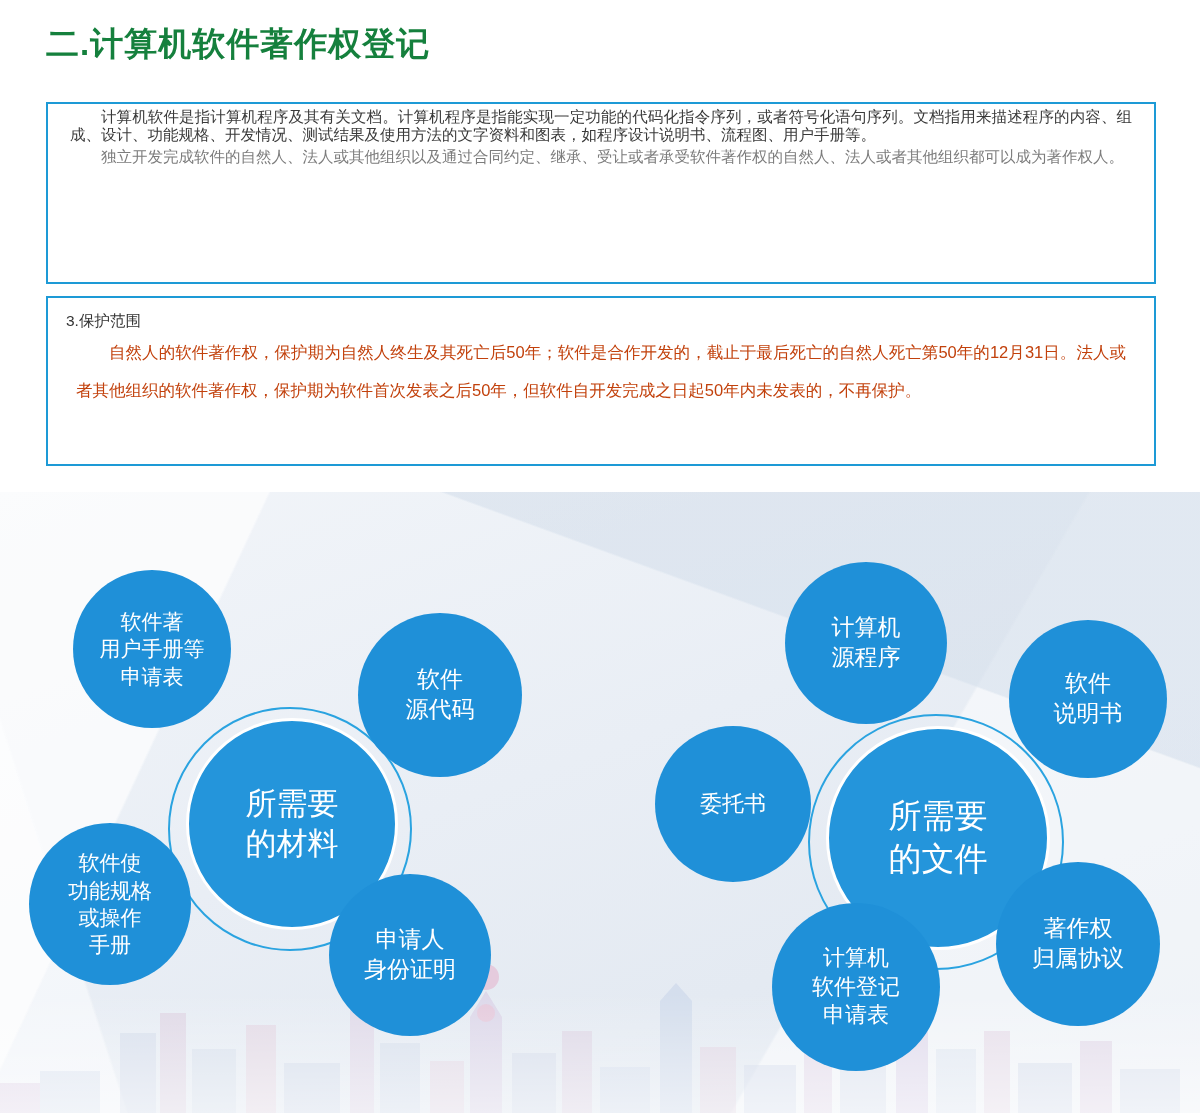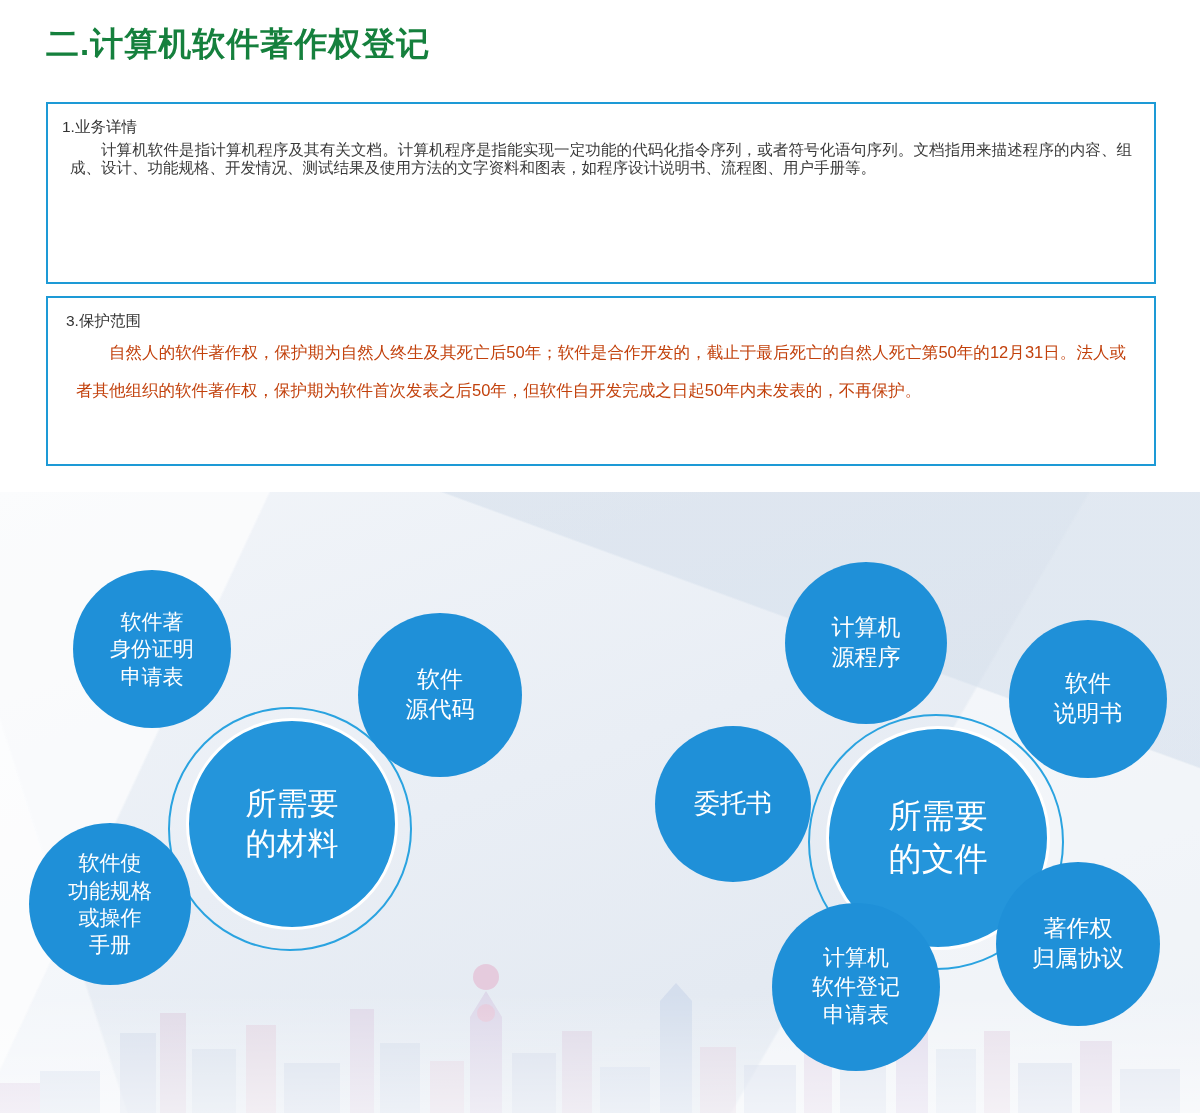--- a/index.html
+++ b/index.html
@@ -136,22 +136,22 @@
     background: transparent;
     pointer-events: none;
   }
 </style>
 </head>
 <body>
 
 <div class="page-title">二.计算机软件著作权登记</div>
 
 <div class="info-block" id="block-1">
-  <div class="block-heading">1.业务详情</div>
   <div class="para">计算机软件是指计算机程序及其有关文档。计算机程序是指能实现一定功能的代码化指令序列，或者符号化语句序列。文档指用来描述程序的内容、组成、设计、功能规格、开发情况、测试结果及使用方法的文字资料和图表，如程序设计说明书、流程图、用户手册等。</div>
+  <div class="para gray">独立开发完成软件的自然人、法人或其他组织以及通过合同约定、继承、受让或者承受软件著作权的自然人、法人或者其他组织都可以成为著作权人。</div>
 </div>
 
 <div class="info-block" id="block-2">
   <div class="block-heading">3.保护范围</div>
   <div class="para">自然人的软件著作权，保护期为自然人终生及其死亡后50年；软件是合作开发的，截止于最后死亡的自然人死亡第50年的12月31日。法人或者其他组织的软件著作权，保护期为软件首次发表之后50年，但软件自开发完成之日起50年内未发表的，不再保护。</div>
 </div>
 
 <div class="graphic">
   <div class="facets"></div>
 
@@ -187,44 +187,46 @@
     </g>
   </svg>
   <div class="bottom-fade"></div>
 
   <div class="ring" style="left:168px; top:215px; width:240px; height:240px;"></div>
 
   <div class="bubble center" style="left:186px; top:226px; width:212px; height:212px; font-size:31px;">所需要
 的材料</div>
 
   <div class="bubble" style="left:73px; top:78px; width:158px; height:158px; font-size:21px;">软件著
-身份证明
+用户手册等
 申请表</div>
 
   <div class="bubble" style="left:358px; top:121px; width:164px; height:164px; font-size:23px;">软件
 源代码</div>
 
   <div class="bubble" style="left:29px; top:331px; width:162px; height:162px; font-size:21px;">软件使
 功能规格
 或操作
 手册</div>
 
+  <div class="bubble" style="left:329px; top:382px; width:162px; height:162px; font-size:23px;">申请人
+身份证明</div>
 
   <div class="ring" style="left:808px; top:222px; width:252px; height:252px;"></div>
 
   <div class="bubble center" style="left:826px; top:234px; width:224px; height:224px; font-size:33px;">所需要
 的文件</div>
 
   <div class="bubble" style="left:785px; top:70px; width:162px; height:162px; font-size:23px;">计算机
 源程序</div>
 
   <div class="bubble" style="left:1009px; top:128px; width:158px; height:158px; font-size:23px;">软件
 说明书</div>
 
-  <div class="bubble" style="left:655px; top:234px; width:156px; height:156px; font-size:26px;">委托书</div>
+  <div class="bubble" style="left:655px; top:234px; width:156px; height:156px; font-size:22px;">委托书</div>
 
   <div class="bubble" style="left:772px; top:411px; width:168px; height:168px; font-size:22px;">计算机
 软件登记
 申请表</div>
 
   <div class="bubble" style="left:996px; top:370px; width:164px; height:164px; font-size:23px;">著作权
 归属协议</div>
 </div>
 
 </body></html>

